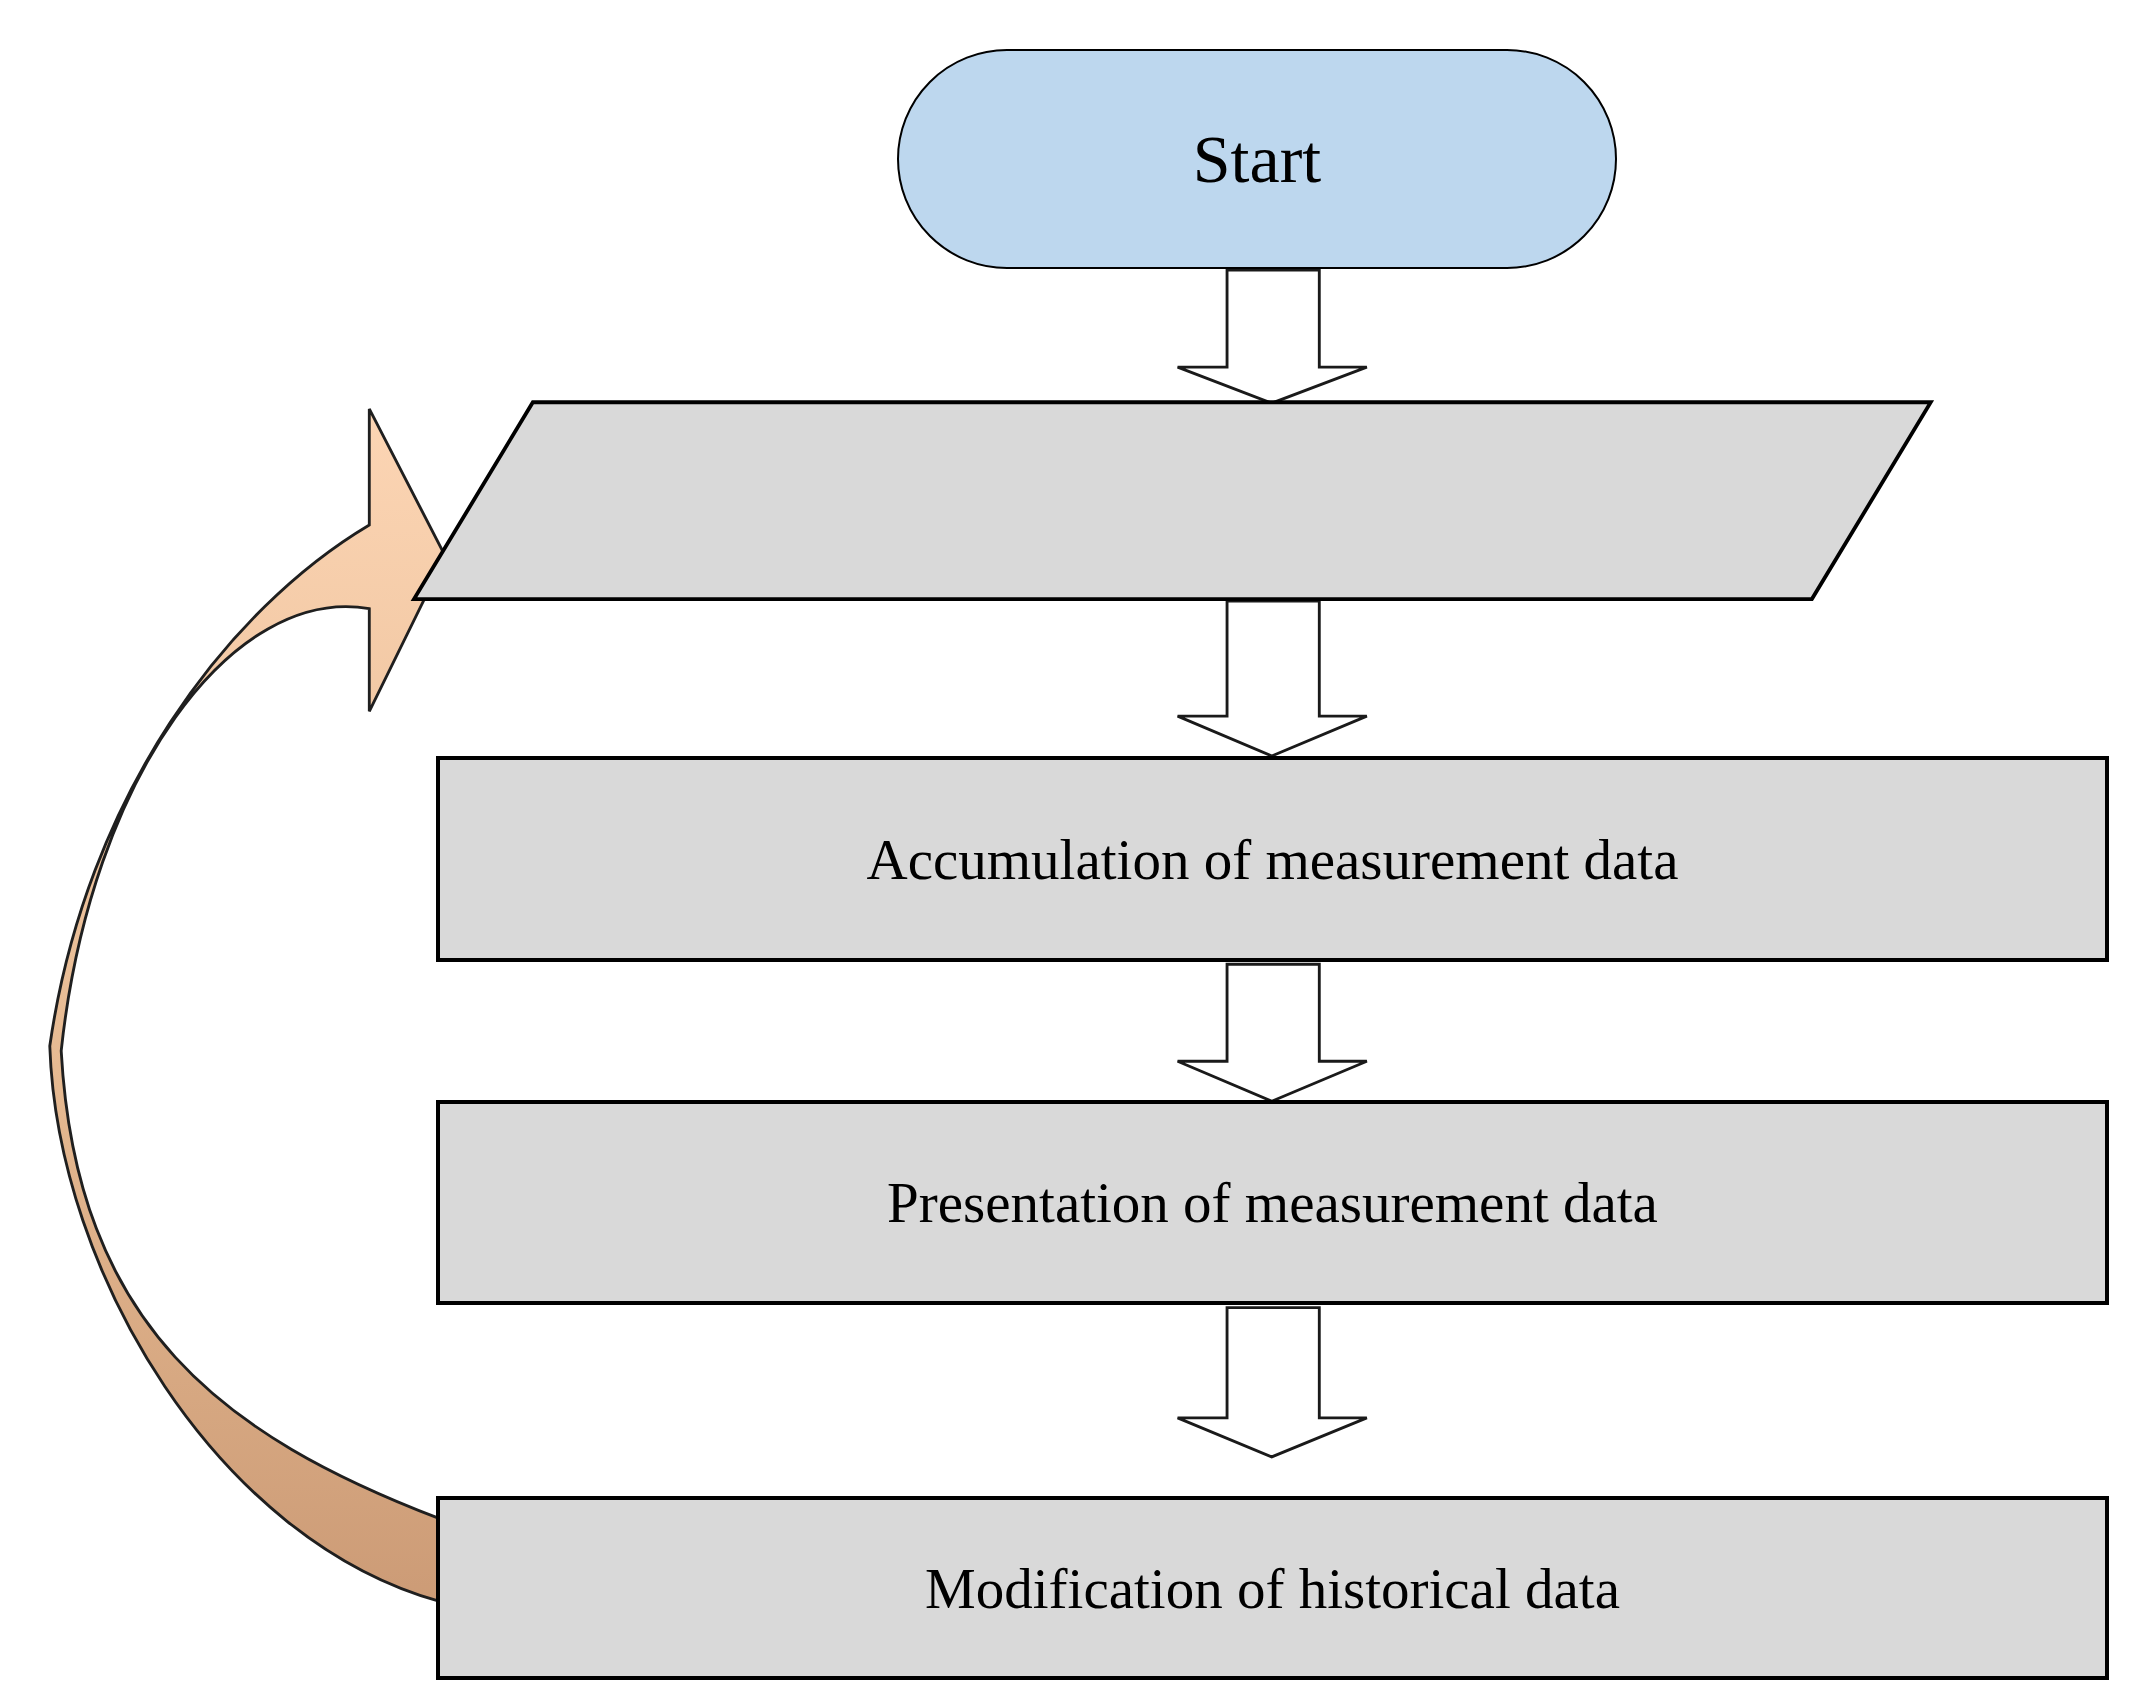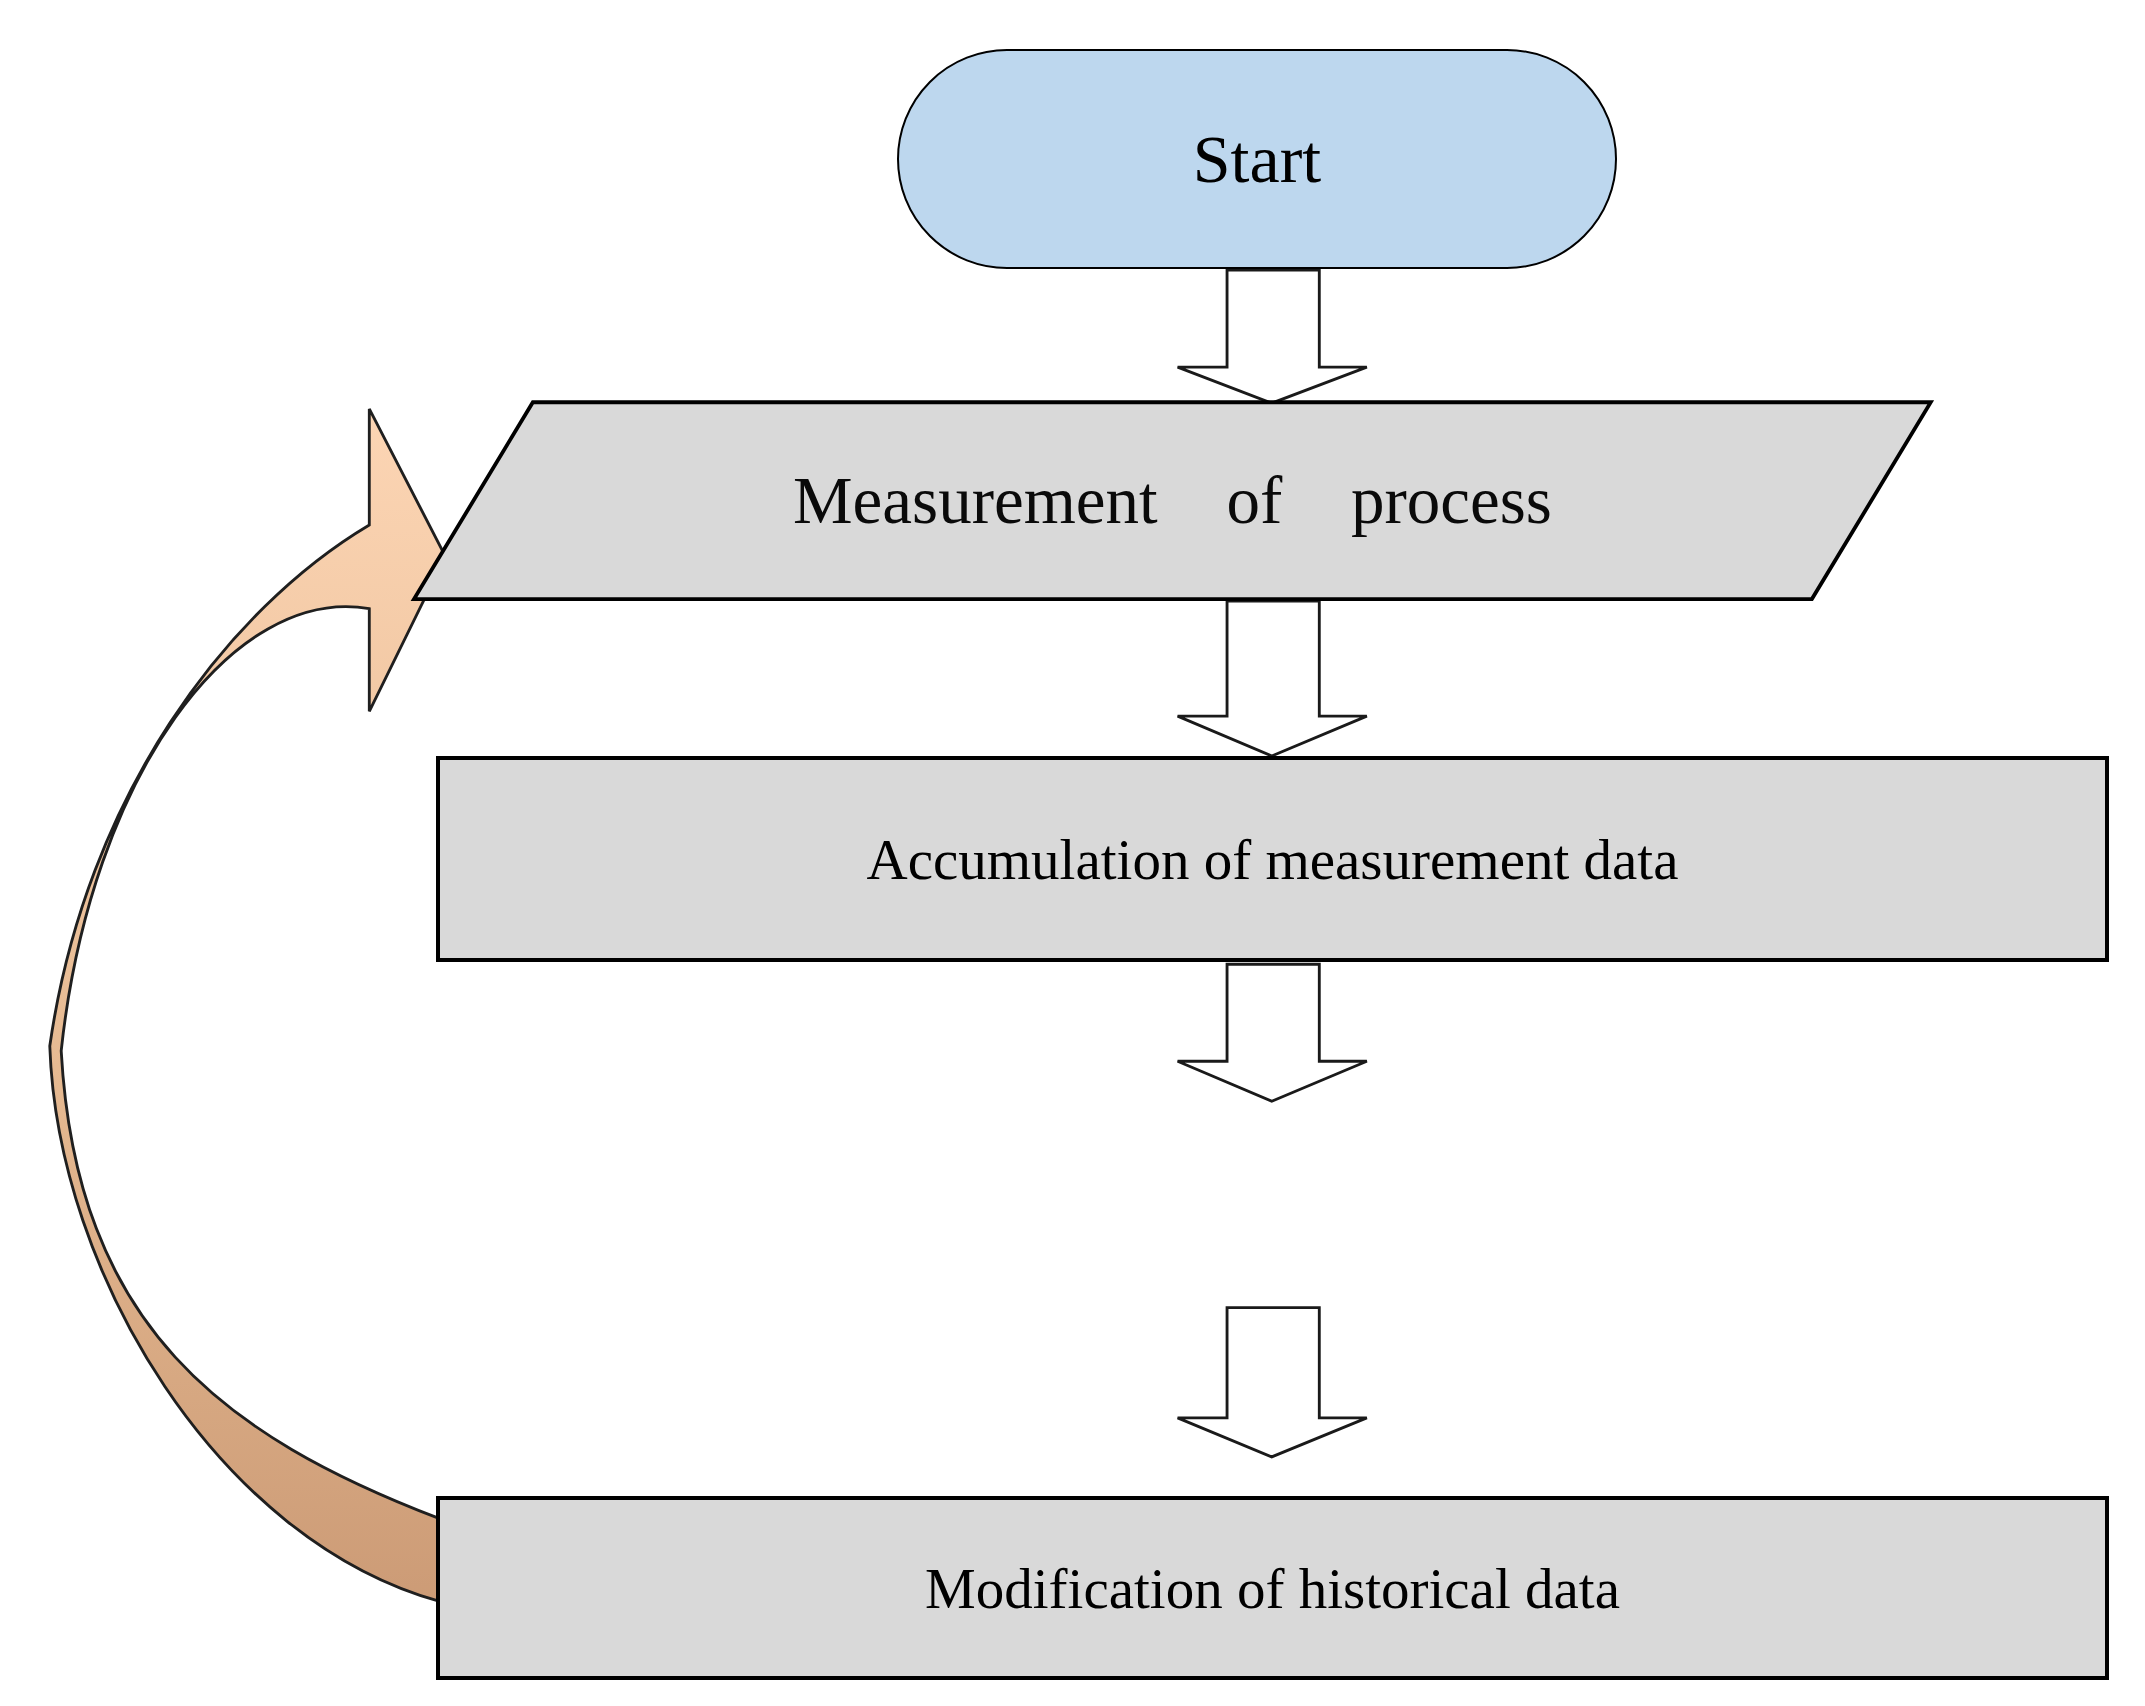--- a/index.html
+++ b/index.html
@@ -96,27 +96,27 @@
          L 388 748
          Z" fill="url(#loopGrad)" stroke="#1f1f1f" stroke-width="3" stroke-linejoin="miter"></path>
 
     <polygon points="560,423 2030,423 1905,630 435,630" fill="#d9d9d9" stroke="#000000" stroke-width="4"></polygon>
   </svg>
 
   <div class="terminator">
     <span>Start</span>
   </div>
 
-  <div class="node-text parallelogram-text">
-    <span>Measurement of process</span>
-  </div>
 
   <div class="process-box box-accumulation">
     <span>Accumulation of measurement data</span>
   </div>
 
+  <div class="process-box box-presentation">
+    <span>Presentation of measurement data</span>
+  </div>
 
   <div class="process-box box-modification">
     <span>Modification of historical data</span>
   </div>
 
 </div>
 
 
 </body></html>

